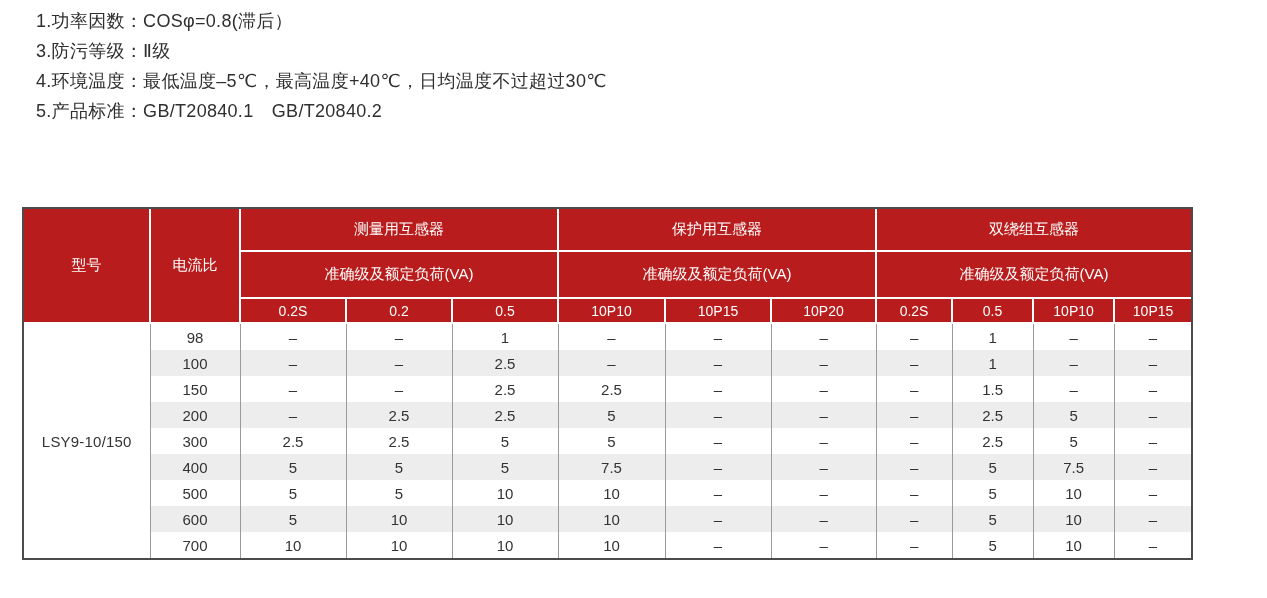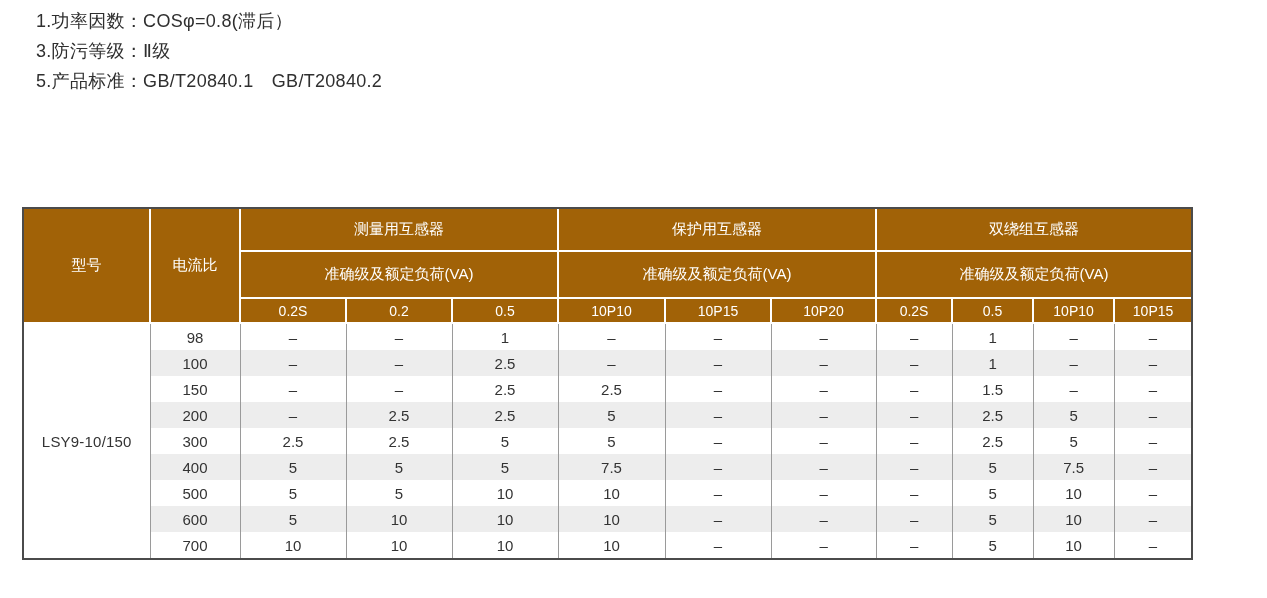--- a/index.html
+++ b/index.html
@@ -37,21 +37,21 @@
     width: 1167px;
     border: 2px solid #4b4b4b;
     background: #ffffff;
   }
   table.rating {
     border-collapse: collapse;
     table-layout: fixed;
     width: 100%;
   }
   table.rating thead th {
-    background: #a16207;
+    background: #b91c1c;
     color: #ffffff;
     font-weight: normal;
     font-size: 15px;
     text-align: center;
     vertical-align: middle;
     border-right: 2px solid #ffffff;
     border-bottom: 2px solid #ffffff;
     padding: 0;
   }
   table.rating thead th:last-child {
@@ -85,20 +85,21 @@
   }
 </style>
 </head>
 <body>
 
 <div class="page">
 
   <div class="specs">
     <div class="spec-line">1.功率因数：COSφ=0.8(滞后）</div>
     <div class="spec-line">3.防污等级：Ⅱ级</div>
+    <div class="spec-line">4.环境温度：最低温度–5℃，最高温度+40℃，日均温度不过超过30℃</div>
     <div class="spec-line">5.产品标准：GB/T20840.1　GB/T20840.2</div>
   </div>
 
   <div class="table-wrap">
     <table class="rating">
       <colgroup>
         <col style="width:126px">
           <col style="width:90px">
         <col style="width:106px">
           <col style="width:106px">

